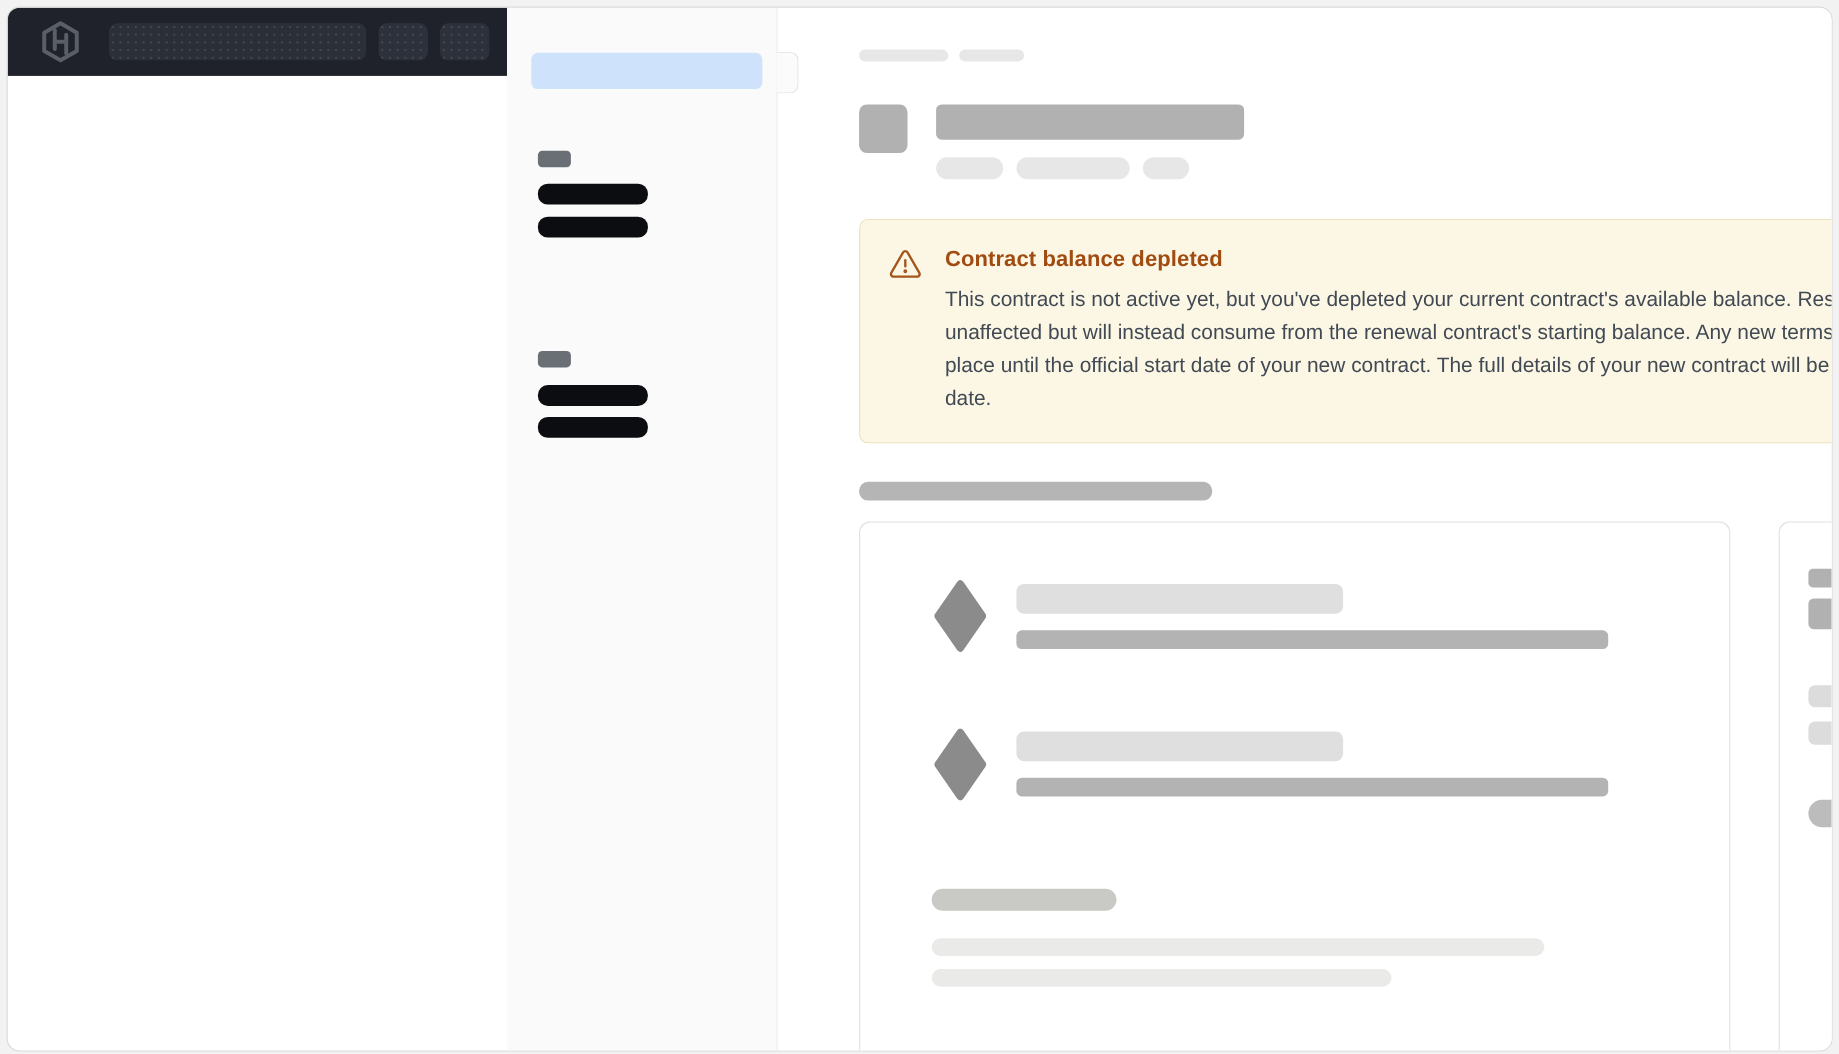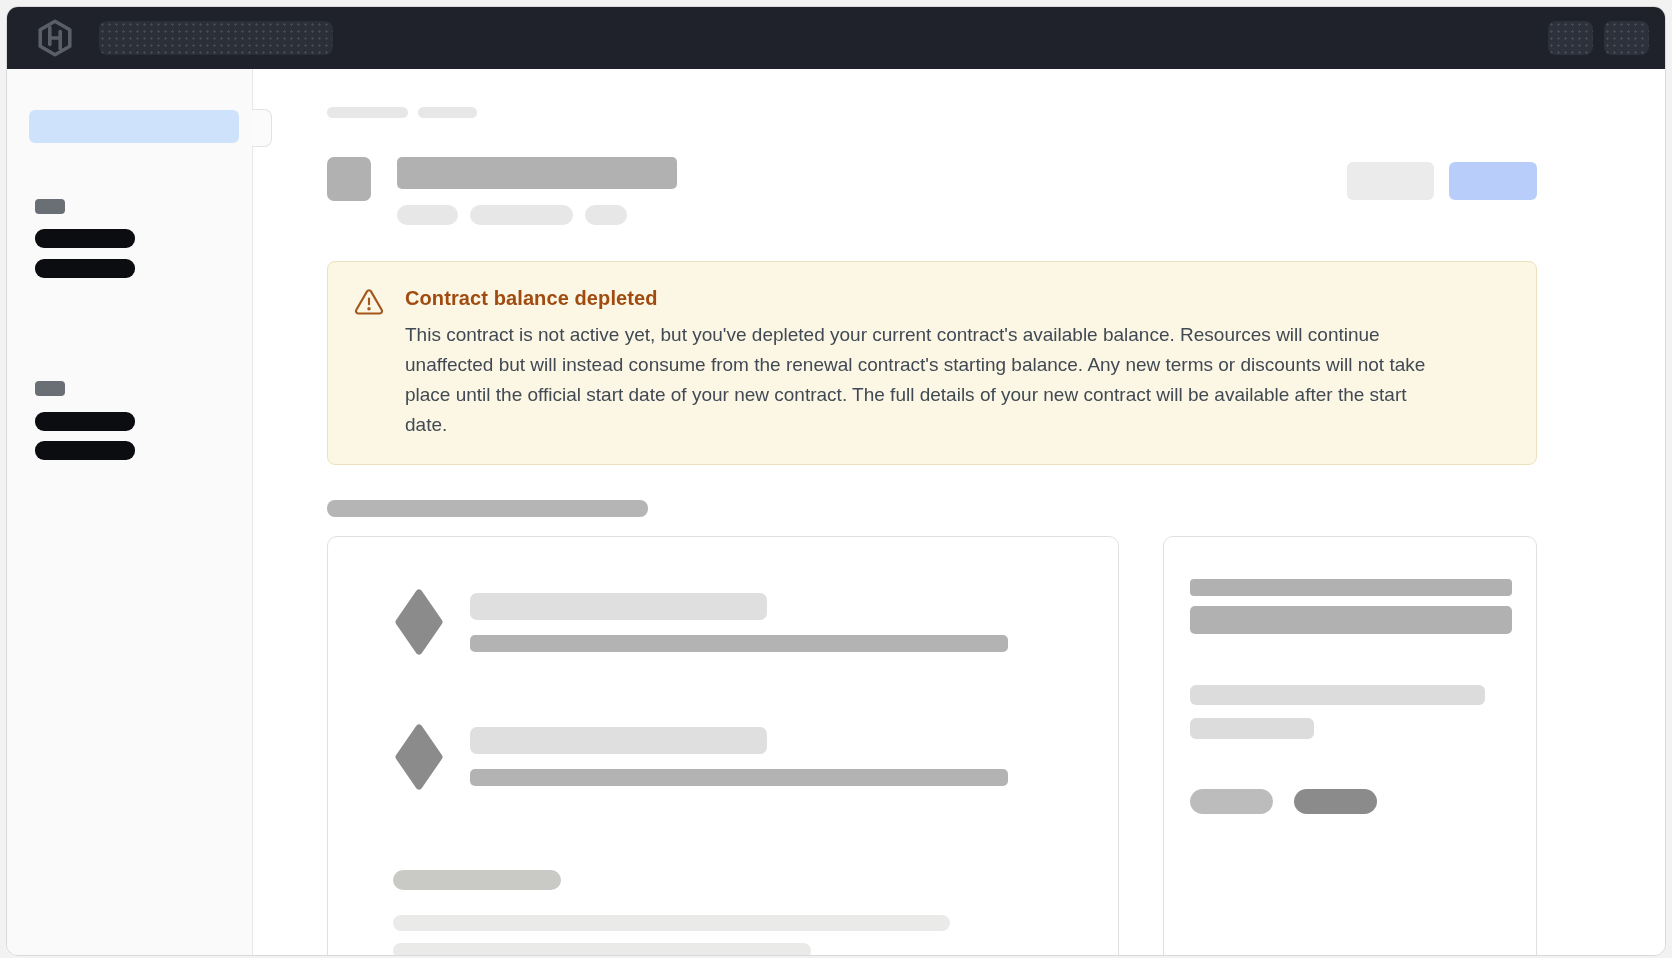--- a/index.html
+++ b/index.html
@@ -1,21 +1,21 @@
 <!DOCTYPE html>
 <html><head>
 <meta charset="utf-8">
 <style>
   * { margin:0; padding:0; box-sizing:border-box; }
   html,body { width:1672px; height:958px; background:#f2f2f2; font-family:"Liberation Sans", sans-serif; overflow:hidden; }
 
   .window {
     position:absolute; left:6px; top:6px; width:1660px; height:950px;
     background:#ffffff; border:1px solid #d9d9d9; border-radius:12px;
-    overflow:hidden; display:flex; flex-direction:column;
+    overflow:hidden; display:flex; flex-direction:row;
   }
 
   
   .navbar { flex:none; height:62px; background:#1f222a; display:flex; align-items:center; padding:0 16px 0 27px; }
   .logo { width:42px; height:42px; display:flex; align-items:center; justify-content:center; }
   .nav-search { margin-left:23px; width:234px; height:34px; border-radius:8px; background:#2b2f38; }
   .nav-spacer { flex:1; }
   .nav-btn { width:45px; height:34px; border-radius:8px; background:#2c313b; border:none; margin-left:11px; cursor:pointer; }
 
   .dots-dark { background-image: radial-gradient(rgba(255,255,255,0.12) 1px, transparent 1.3px); background-size:7px 7px; }

